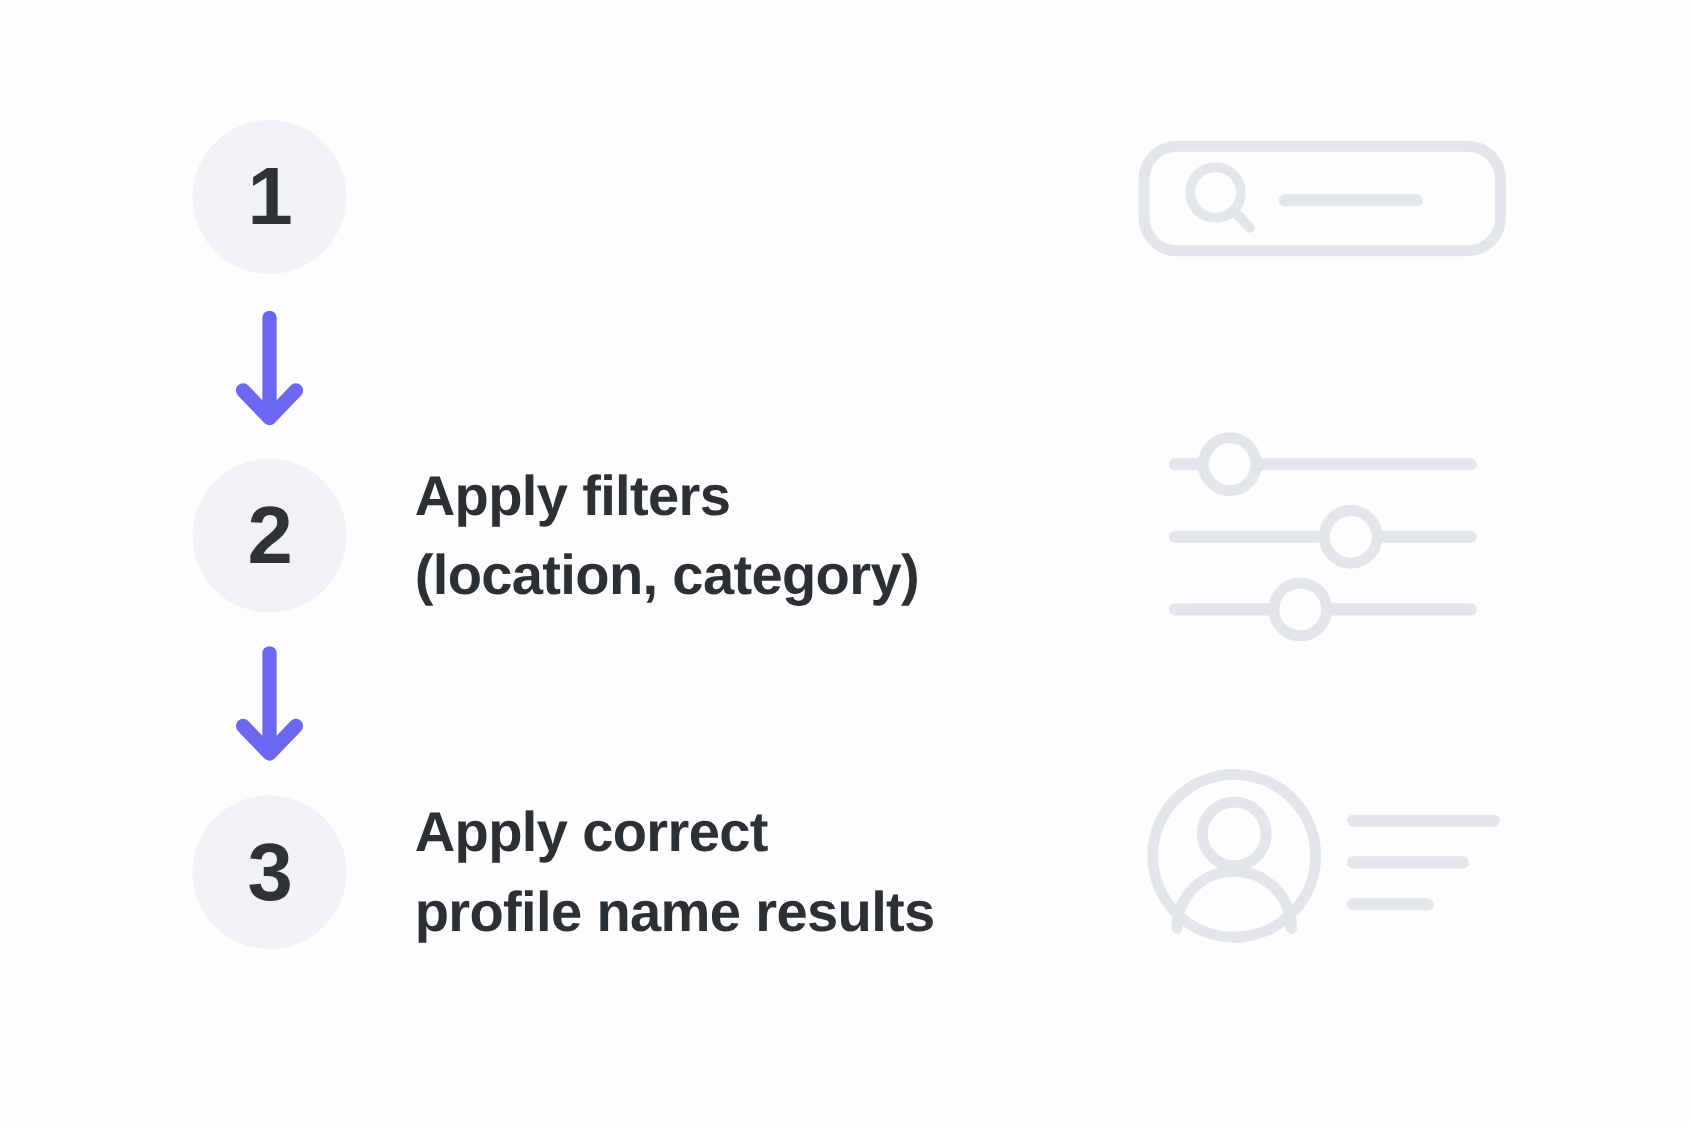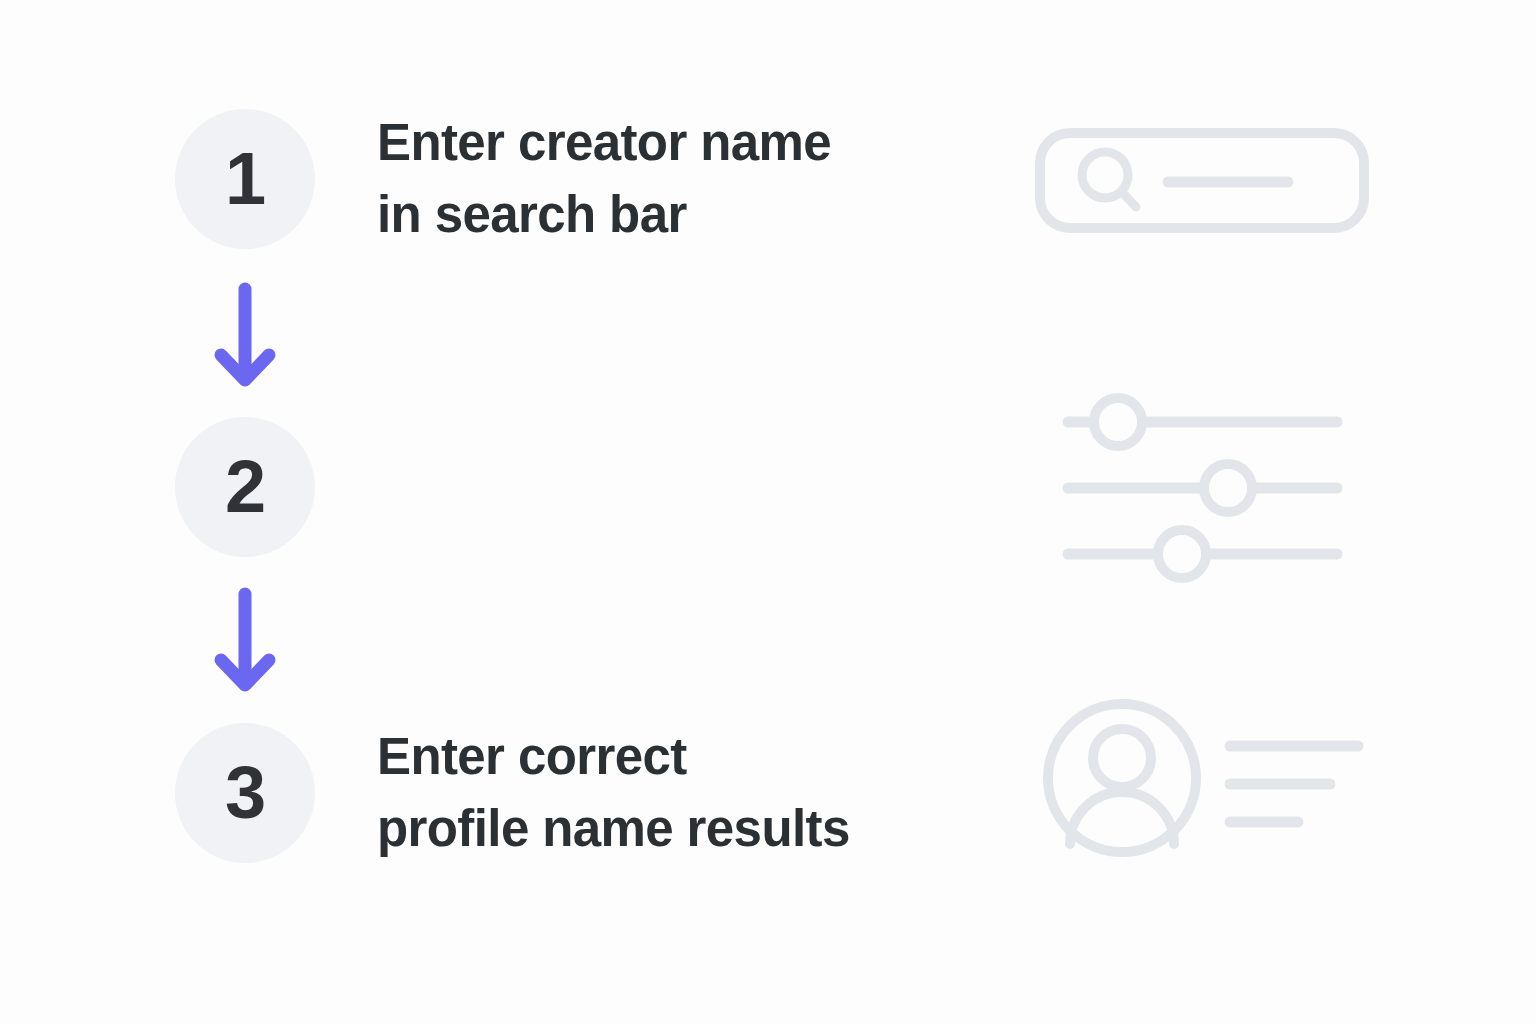--- a/index.html
+++ b/index.html
@@ -105,24 +105,20 @@
 </style>
 </head>
 <body>
 
 <div class="canvas">
 
   <div class="step-row r1">
     <div class="badge">
       <span class="badge-num">1</span>
     </div>
-    <div class="step-text">
-      <span class="ln">Enter creator name</span>
-      <span class="ln">in search bar</span>
-    </div>
   </div>
 
   <div class="vis-search">
     <svg width="334" height="105" viewBox="0 0 334 105" fill="none" aria-hidden="true">
       <rect x="5" y="5" width="324" height="95" rx="30" ry="30" stroke="#e2e6ea" stroke-width="10" fill="none"></rect>
       <g>
         <circle cx="70" cy="47" r="23" stroke="#e2e6ea" stroke-width="9" fill="none"></circle>
         <line x1="87" y1="64" x2="101" y2="79" stroke="#e2e6ea" stroke-width="9" stroke-linecap="round"></line>
       </g>
       <line x1="133" y1="54" x2="253" y2="54" stroke="#e2e6ea" stroke-width="11" stroke-linecap="round"></line>
@@ -135,20 +131,24 @@
         <line x1="32" y1="6" x2="32" y2="90" stroke="#6c67f0" stroke-width="13" stroke-linecap="round"></line>
         <polyline points="8,72 32,97 56,72" stroke="#6c67f0" stroke-width="13" stroke-linecap="round" stroke-linejoin="round" fill="none"></polyline>
       </g>
     </svg>
   </div>
 
   <div class="step-row r2">
     <div class="badge">
       <span class="badge-num">2</span>
     </div>
+    <div class="step-text">
+      <span class="ln">Apply filters</span>
+      <span class="ln">(location, category)</span>
+    </div>
   </div>
 
   <div class="vis-sliders">
     <svg width="285" height="190" viewBox="0 0 285 190" fill="none" aria-hidden="true">
       <g>
         <line x1="8" y1="30" x2="277" y2="30" stroke="#e2e6ea" stroke-width="11" stroke-linecap="round"></line>
         <circle cx="58" cy="30" r="24" stroke="#e2e6ea" stroke-width="10" fill="#fdfdfd"></circle>
       </g>
       <g>
         <line x1="8" y1="96" x2="277" y2="96" stroke="#e2e6ea" stroke-width="11" stroke-linecap="round"></line>
@@ -168,21 +168,21 @@
         <polyline points="8,72 32,97 56,72" stroke="#6c67f0" stroke-width="13" stroke-linecap="round" stroke-linejoin="round" fill="none"></polyline>
       </g>
     </svg>
   </div>
 
   <div class="step-row r3">
     <div class="badge">
       <span class="badge-num">3</span>
     </div>
     <div class="step-text">
-      <span class="ln">Enter correct</span>
+      <span class="ln">Apply correct</span>
       <span class="ln">profile name results</span>
     </div>
   </div>
 
   <div class="vis-profile">
     <svg width="330" height="165" viewBox="0 0 330 165" fill="none" aria-hidden="true">
       <g>
         <circle cx="82" cy="82" r="74" stroke="#e2e6ea" stroke-width="10" fill="none"></circle>
         <circle cx="82" cy="62" r="29" stroke="#e2e6ea" stroke-width="10" fill="none"></circle>
         <path d="M30 148 A52 52 0 0 1 134 148" stroke="#e2e6ea" stroke-width="10" fill="none" stroke-linecap="round"></path>

